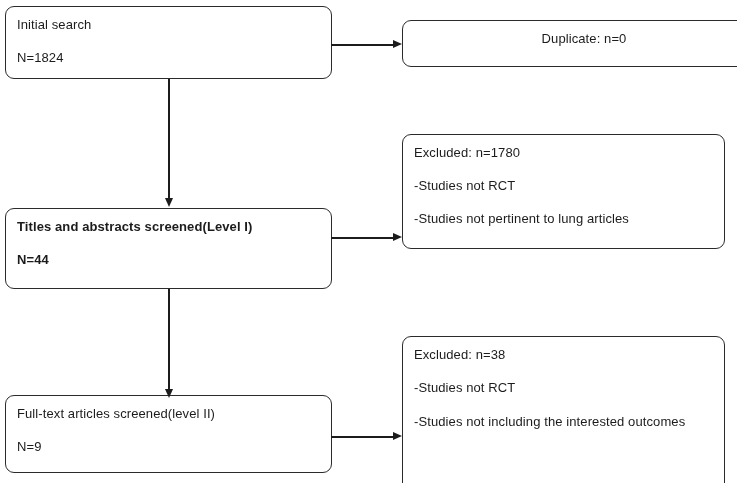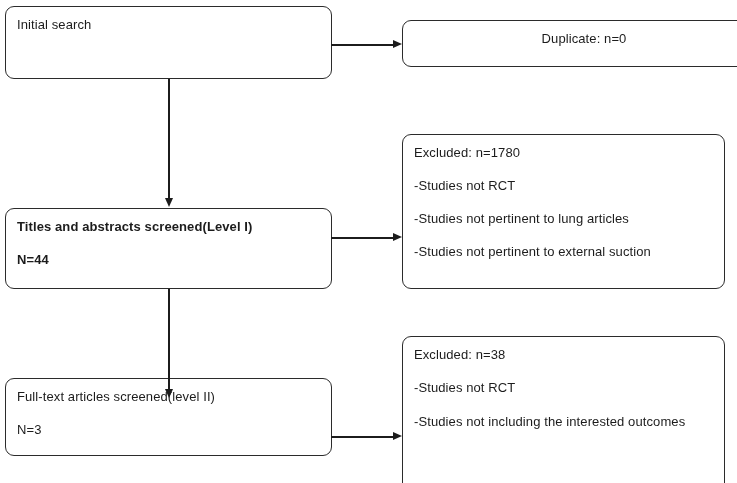--- a/index.html
+++ b/index.html
@@ -39,22 +39,22 @@
   }
   .node-line.wrapline {
     margin-bottom: 16px;
     white-space: normal;
     line-height: 17px;
   }
   
   #node-initial      { left: 5px;   top: 6px;   width: 327px; height: 73px; }
   #node-duplicate    { left: 402px; top: 20px;  width: 364px; height: 47px; text-align: center; }
   #node-titles       { left: 5px;   top: 208px; width: 327px; height: 81px; font-weight: bold; }
-  #node-excluded-1   { left: 402px; top: 134px; width: 323px; height: 155px; }
-  #node-fulltext     { left: 5px;   top: 378px; width: 327px; height: 78px; }
+  #node-excluded-1   { left: 402px; top: 134px; width: 323px; height: 115px; }
+  #node-fulltext     { left: 5px;   top: 395px; width: 327px; height: 78px; }
   #node-excluded-2   { left: 402px; top: 336px; width: 323px; height: 176px; }
 
   
   .conn {
     position: absolute;
     background: #1c1c1c;
   }
   .conn-v { width: 1.5px; }
   .conn-h { height: 1.5px; }
   .arrow-down {
@@ -87,41 +87,41 @@
   #conn-fulltext-excluded  { left: 331px; top: 436px; width: 64px; }
   #arrow-fulltext-excluded { left: 393px; top: 432px; }
 </style>
 </head>
 <body>
 
 <div id="flow-root">
 
   <div class="node" id="node-initial">
     <div class="node-line">Initial search</div>
+    <div class="node-line tight">N=1824</div>
   </div>
 
   <div class="node" id="node-duplicate">
     <div class="node-line tight">Duplicate: n=0</div>
   </div>
 
   <div class="node" id="node-titles">
     <div class="node-line">Titles and abstracts screened(Level I)</div>
     <div class="node-line tight">N=44</div>
   </div>
 
   <div class="node" id="node-excluded-1">
     <div class="node-line">Excluded: n=1780</div>
     <div class="node-line">-Studies not RCT</div>
     <div class="node-line">-Studies not pertinent to lung articles</div>
-    <div class="node-line tight">-Studies not pertinent to external suction</div>
   </div>
 
   <div class="node" id="node-fulltext">
     <div class="node-line">Full-text articles screened(level II)</div>
-    <div class="node-line tight">N=3</div>
+    <div class="node-line tight">N=9</div>
   </div>
 
   <div class="node" id="node-excluded-2">
     <div class="node-line">Excluded: n=38</div>
     <div class="node-line">-Studies not RCT</div>
     <div class="node-line wrapline">-Studies not including the interested outcomes</div>
   </div>
 
   <div class="conn conn-v" id="conn-initial-titles"></div>
   <div class="arrow-down" id="arrow-initial-titles"></div>

